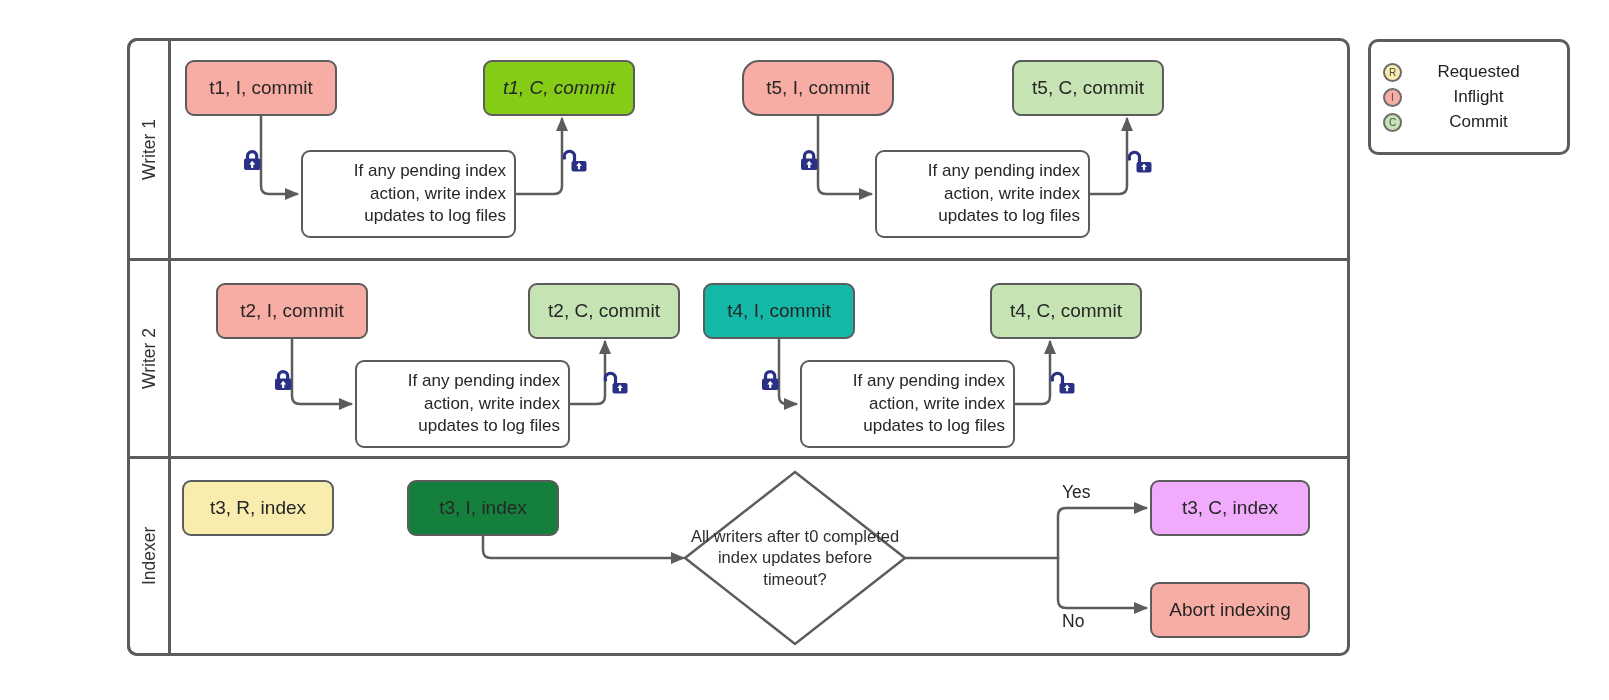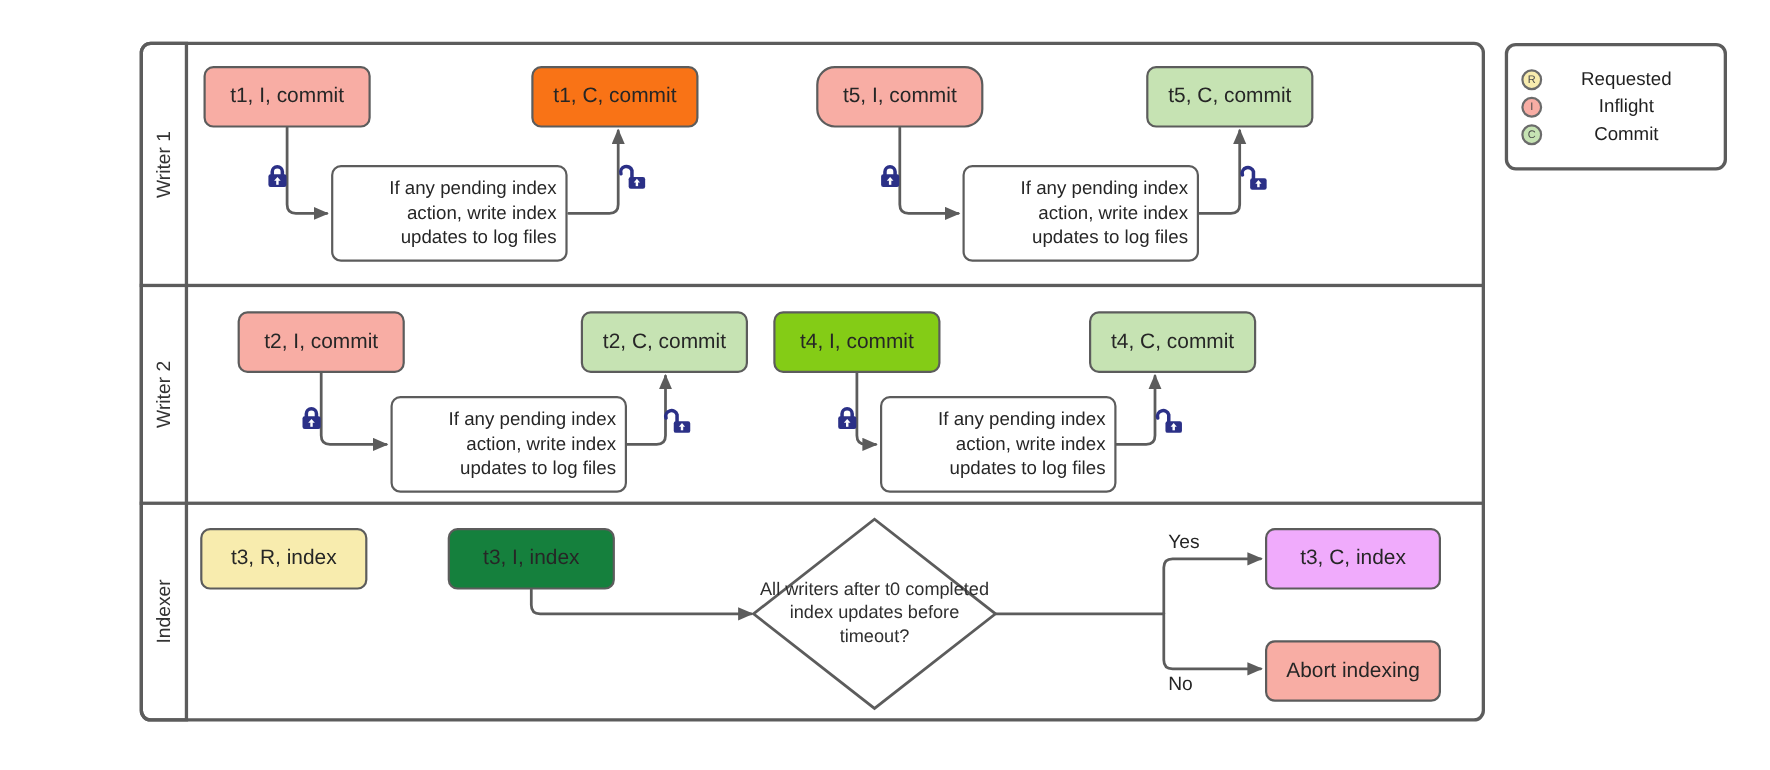--- a/index.html
+++ b/index.html
@@ -22,21 +22,21 @@
   .node{position:absolute;width:152px;height:56px;border:2.5px solid #5c5c5c;border-radius:9px;
         box-sizing:border-box;display:flex;align-items:center;justify-content:center;
         font-size:19px;color:#262626;z-index:3;}
   .flowbox{position:absolute;width:215px;height:88px;border:2.5px solid #5c5c5c;border-radius:9px;
         box-sizing:border-box;background:#fff;display:flex;align-items:center;justify-content:center;
         text-align:right;font-size:17px;line-height:1.32;color:#262626;padding:13px 8px;z-index:3;}
   .wide{width:160px;}
 
   
   #n-t1i{left:185px;top:60px;} #n-t1c{left:483px;top:60px;}
-  #n-t5i{left:742px;top:60px;border-radius:17px;} #n-t5c{left:1042px;top:60px;text-align:center;}
+  #n-t5i{left:742px;top:60px;border-radius:17px;} #n-t5c{left:1012px;top:60px;text-align:center;}
   #f1{left:301px;top:150px;}   #f2{left:875px;top:150px;}
   #n-t2i{left:216px;top:283px;} #n-t2c{left:528px;top:283px;}
   #n-t4i{left:703px;top:283px;} #n-t4c{left:990px;top:283px;}
   #f3{left:355px;top:360px;}    #f4{left:800px;top:360px;}
   #n-t3r{left:182px;top:480px;} #n-t3i{left:407px;top:480px;}
   #n-t3c{left:1150px;top:480px;} #n-abort{left:1150px;top:582px;}
 
   .diamond-text{position:absolute;left:689px;top:510px;width:212px;height:96px;z-index:3;
         display:flex;align-items:center;justify-content:center;text-align:center;
         font-size:16.5px;line-height:1.28;color:#2e2e2e;}
@@ -112,30 +112,30 @@
     <use href="#lockO" x="562" y="149"></use>
     <use href="#lockC" x="797" y="148"></use>
     <use href="#lockO" x="1127" y="150"></use>
     <use href="#lockC" x="271" y="368"></use>
     <use href="#lockO" x="603" y="371"></use>
     <use href="#lockC" x="758" y="368"></use>
     <use href="#lockO" x="1050" y="371"></use>
   </svg>
 
   <div class="node" id="n-t1i" style="background: rgb(248, 173, 164);">t1, I, commit</div>
-  <div class="node" id="n-t1c" style="background: #f97316;">t1, C, commit</div>
+  <div class="node" id="n-t1c" style="background: #84cc16; font-style: italic;">t1, C, commit</div>
   <div class="flowbox" id="f1">If any pending index action, write index updates to log files</div>
   <div class="node" id="n-t5i" style="background: rgb(248, 173, 164);">t5, I, commit</div>
   <div class="node" id="n-t5c" style="background: rgb(198, 227, 179);">t5, C, commit</div>
   <div class="flowbox" id="f2">If any pending index action, write index updates to log files</div>
 
   <div class="node" id="n-t2i" style="background: rgb(248, 173, 164);">t2, I, commit</div>
   <div class="node" id="n-t2c" style="background: rgb(198, 227, 179);">t2, C, commit</div>
   <div class="flowbox" id="f3">If any pending index action, write index updates to log files</div>
-  <div class="node" id="n-t4i" style="background: #84cc16;">t4, I, commit</div>
+  <div class="node" id="n-t4i" style="background: #14b8a6;">t4, I, commit</div>
   <div class="node" id="n-t4c" style="background: rgb(198, 227, 179);">t4, C, commit</div>
   <div class="flowbox" id="f4">If any pending index action, write index updates to log files</div>
 
   <div class="node" id="n-t3r" style="background: rgb(248, 236, 174);">t3, R, index</div>
   <div class="node" id="n-t3i" style="background: #15803d;">t3, I, index</div>
   <div class="diamond-text">All writers after t0 completed index updates before timeout?</div>
   <div class="edge-label" id="lbl-yes">Yes</div>
   <div class="edge-label" id="lbl-no">No</div>
   <div class="node wide" id="n-t3c" style="background: #f0abfc;">t3, C, index</div>
   <div class="node wide" id="n-abort" style="background: rgb(248, 173, 164);">Abort indexing</div>

